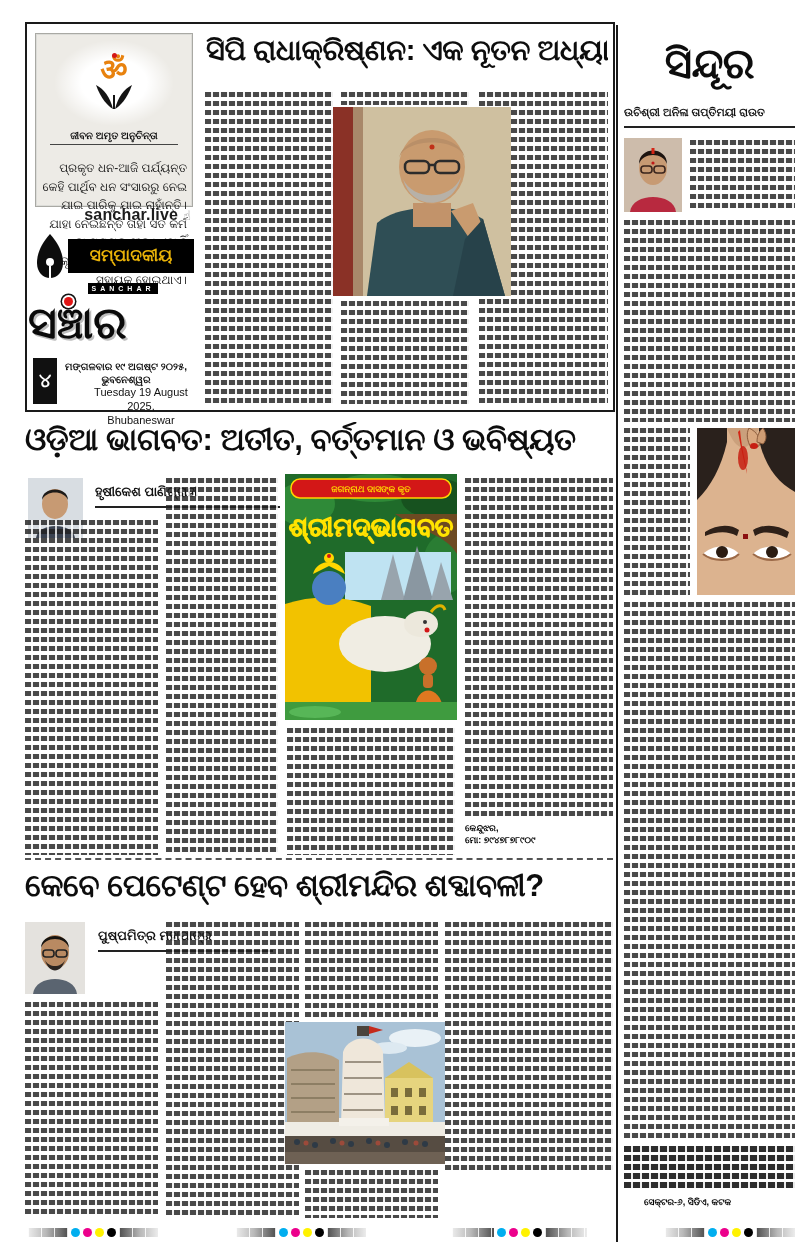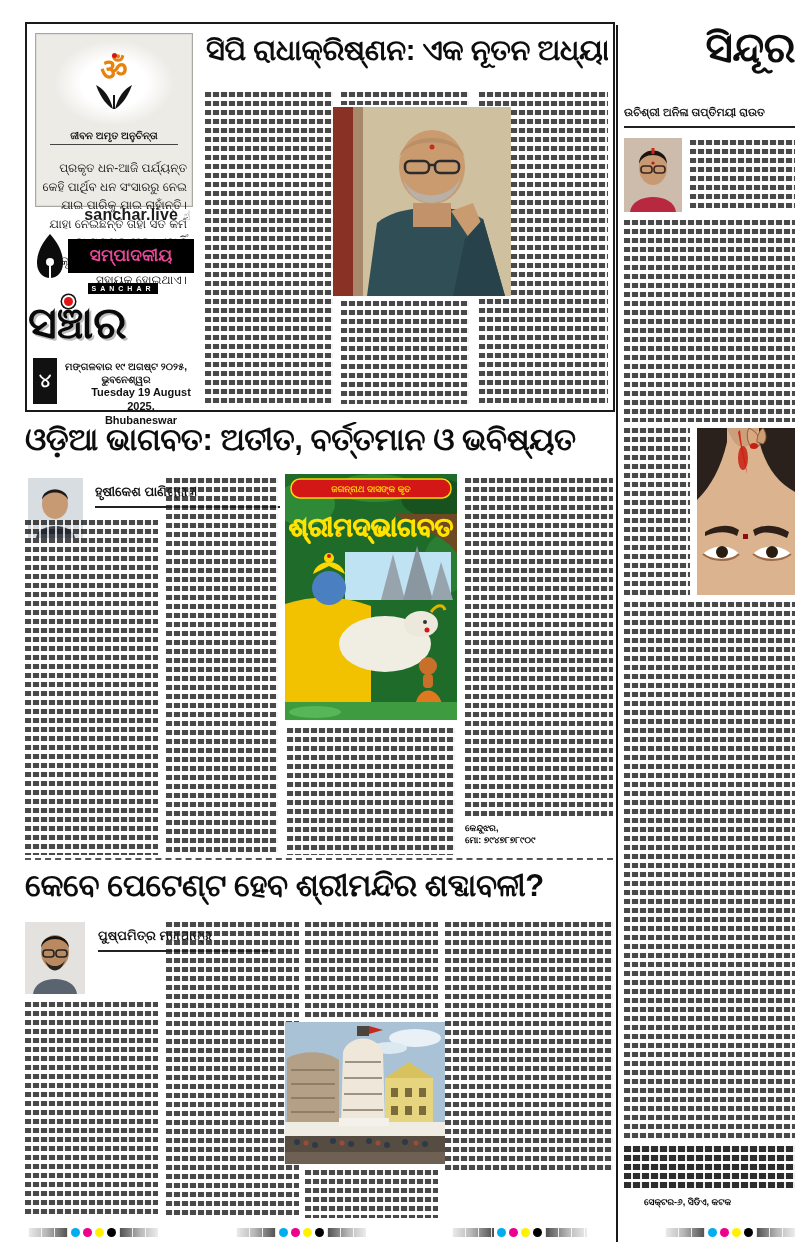--- a/index.html
+++ b/index.html
@@ -35,33 +35,33 @@
               display:flex;flex-direction:column;align-items:center;justify-content:center;}
   .om{font-size:30px;line-height:30px;color:#e8820e;font-weight:bold;position:relative;}
   .om i{position:absolute;left:50%;top:-2px;width:5px;height:5px;margin-left:-2px;border-radius:50%;background:#d41717;}
   .tbox h4{margin:4px 8px 2px;font-size:10px;}
   .tbox .rule{border-top:1px solid #444;margin:2px 14px 3px;}
   .tbox p{margin:14px 5px;font-size:12px;line-height:1.55;text-align:right;}
 
   .site{font-weight:bold;font-size:16px;color:#1c1c1c;letter-spacing:.2px;}
   .site .hand{font-size:13px;color:#8a8a8a;}
 
-  .edbanner{background:#000;color:#ec4899;display:flex;align-items:center;justify-content:center;
+  .edbanner{background:#000;color:#eab308;display:flex;align-items:center;justify-content:center;
             font-weight:bold;font-size:17px;}
   .sanchar-strip{background:#000;color:#fff;font-size:7px;letter-spacing:4px;display:flex;
             align-items:center;justify-content:center;font-weight:bold;}
   .brand{font-weight:bold;font-size:44px;line-height:58px;color:#0a0a0a;text-shadow:2px 2px 0 #bdbdbd;white-space:nowrap;overflow:hidden;}
   .brand-dot{position:absolute;width:9px;height:9px;border-radius:50%;background:#e01616;box-shadow:0 0 0 2px #fff,0 0 0 3.5px #111;}
 
   .datebar{display:flex;}
   .datebar .num{width:24px;background:#111;color:#fff;display:flex;align-items:center;justify-content:center;
                 font-size:19px;font-weight:bold;}
   .datebar .dtxt{flex:1;text-align:center;padding-top:2px;}
   .datebar .od{font-size:10px;font-weight:bold;line-height:1.3;}
-  .datebar .en{font-size:11px;font-weight:bold;line-height:1.25;padding-left:30px;}
+  .datebar .en{font-size:11px;font-weight:normal;line-height:1.25;padding-left:30px;}
 
   .cbar{display:flex;align-items:center;gap:3px;height:11px;}
   .cbar .grad{flex:1;height:9px;
       background-image:repeating-linear-gradient(90deg, rgba(255,255,255,.85) 0 1px, rgba(255,255,255,0) 1px 13px),
                        linear-gradient(90deg,#ececec,#b9b9b9 45%,#4e4e4e);}
   .cbar .grad.rev{background-image:repeating-linear-gradient(90deg, rgba(255,255,255,.85) 0 1px, rgba(255,255,255,0) 1px 13px),
                        linear-gradient(270deg,#ececec,#b9b9b9 45%,#4e4e4e);}
   .cbar .dot{width:9px;height:9px;border-radius:50%;}
 
   svg{display:block;}
@@ -295,21 +295,21 @@
     <div class="grad"></div>
     <div class="dot" style="background:#00aeef"></div>
       <div class="dot" style="background:#ec008c"></div>
     <div class="dot" style="background:#fff200"></div>
       <div class="dot" style="background:#000"></div>
     <div class="grad rev"></div>
   </div>
 
   <div class="abs vrule" style="left:616px;top:25px;height:1217px;"></div>
 
-  <div class="abs headline" style="left:624px;top:24px;width:171px;height:64px;font-size:42px;text-align:right;">ସିନ୍ଦୂର</div>
+  <div class="abs headline" style="left:624px;top:40px;width:171px;height:64px;font-size:42px;text-align:center;">ସିନ୍ଦୂର</div>
   <div class="abs byline" style="left:624px;top:106px;width:171px;font-size:11px;">ଉଚିଶ୍ରୀ ଅନିଳା ତାପ୍ତିମୟୀ ରାଉତ</div>
   <div class="abs byline-rule" style="left:624px;top:126px;width:171px;"></div>
 
   <svg class="abs" style="left:624px;top:138px;" width="58" height="74" viewBox="0 0 58 74">
     <rect width="58" height="74" fill="#cdbcab"></rect>
     <path d="M6,74 C8,54 50,54 52,74 Z" fill="#b8293f"></path>
     <ellipse cx="29" cy="30" rx="14" ry="17" fill="#c79a73"></ellipse>
     <path d="M15,26 C15,8 43,8 43,26 C39,14 19,14 15,26 Z" fill="#1d1410"></path>
     <line x1="29" y1="10" x2="29" y2="16" stroke="#d42515" stroke-width="3"></line>
     <rect x="17" y="28" width="11" height="7" rx="3" fill="none" stroke="#3a241c" stroke-width="1.6"></rect>

